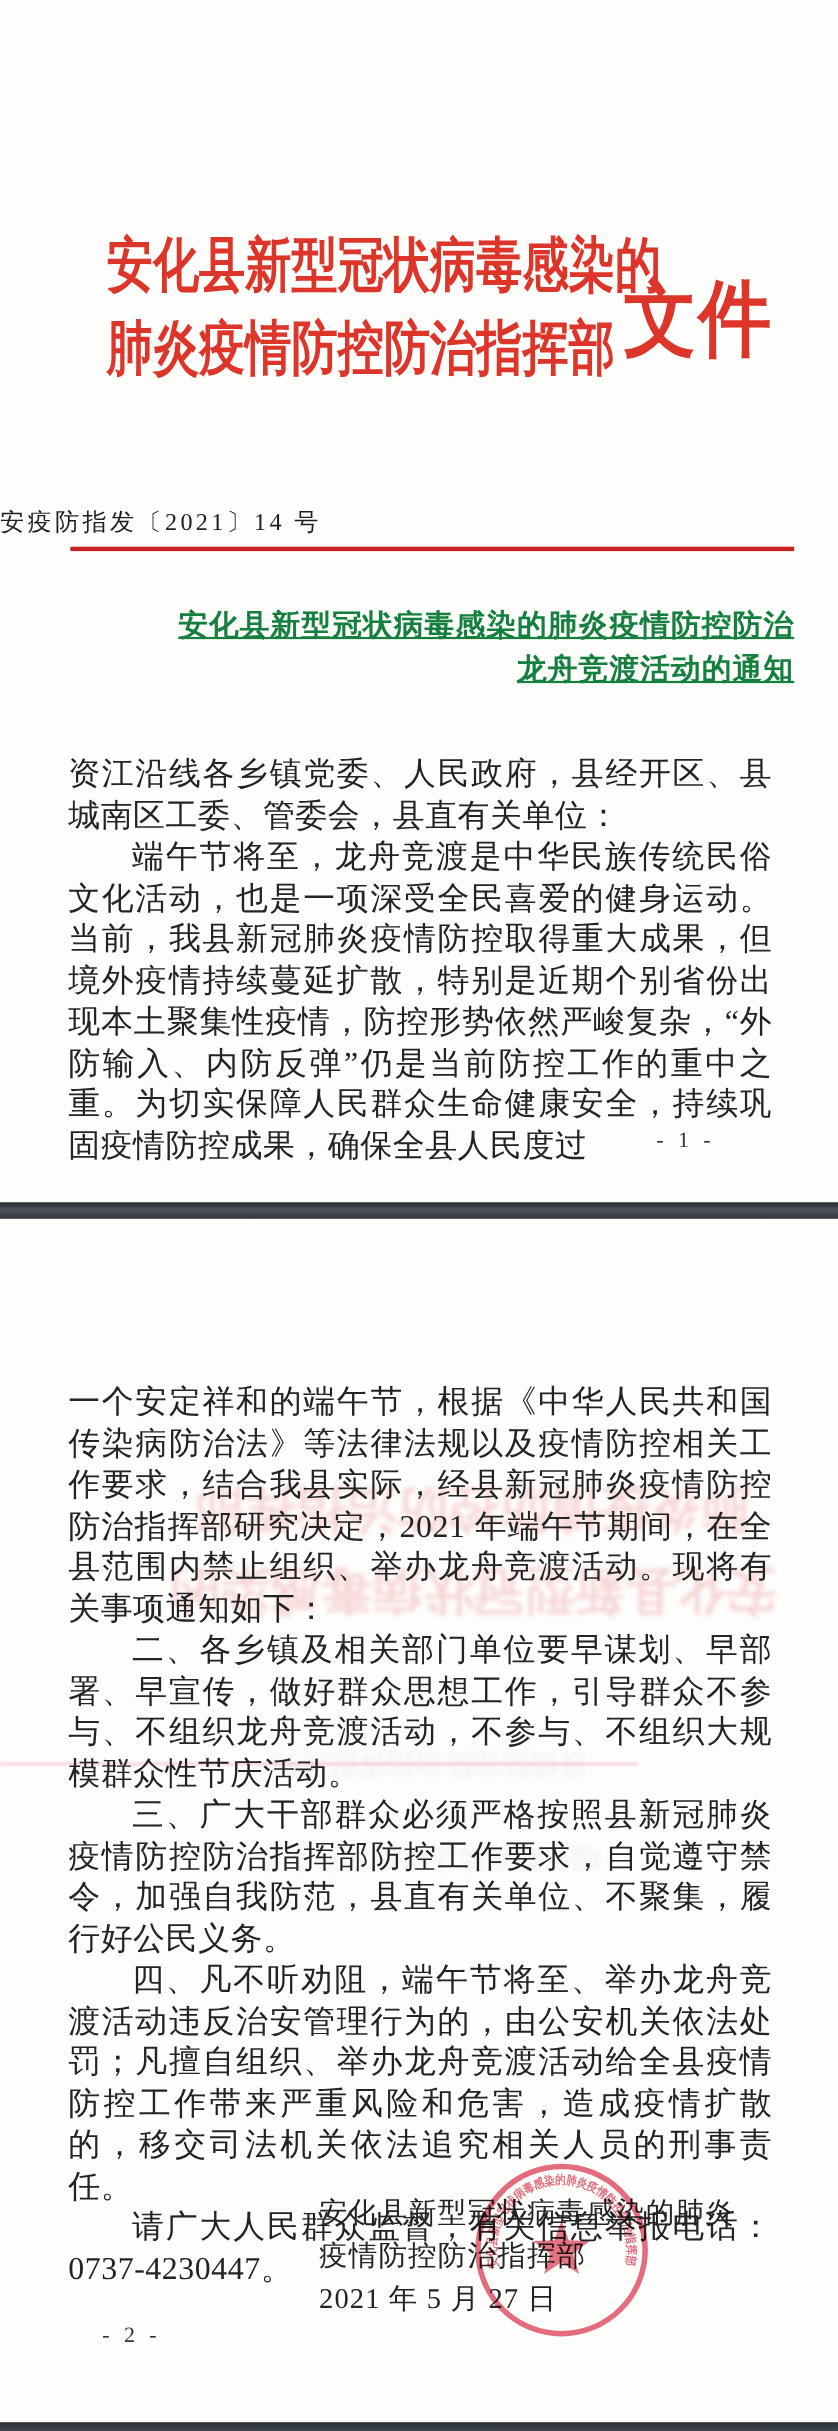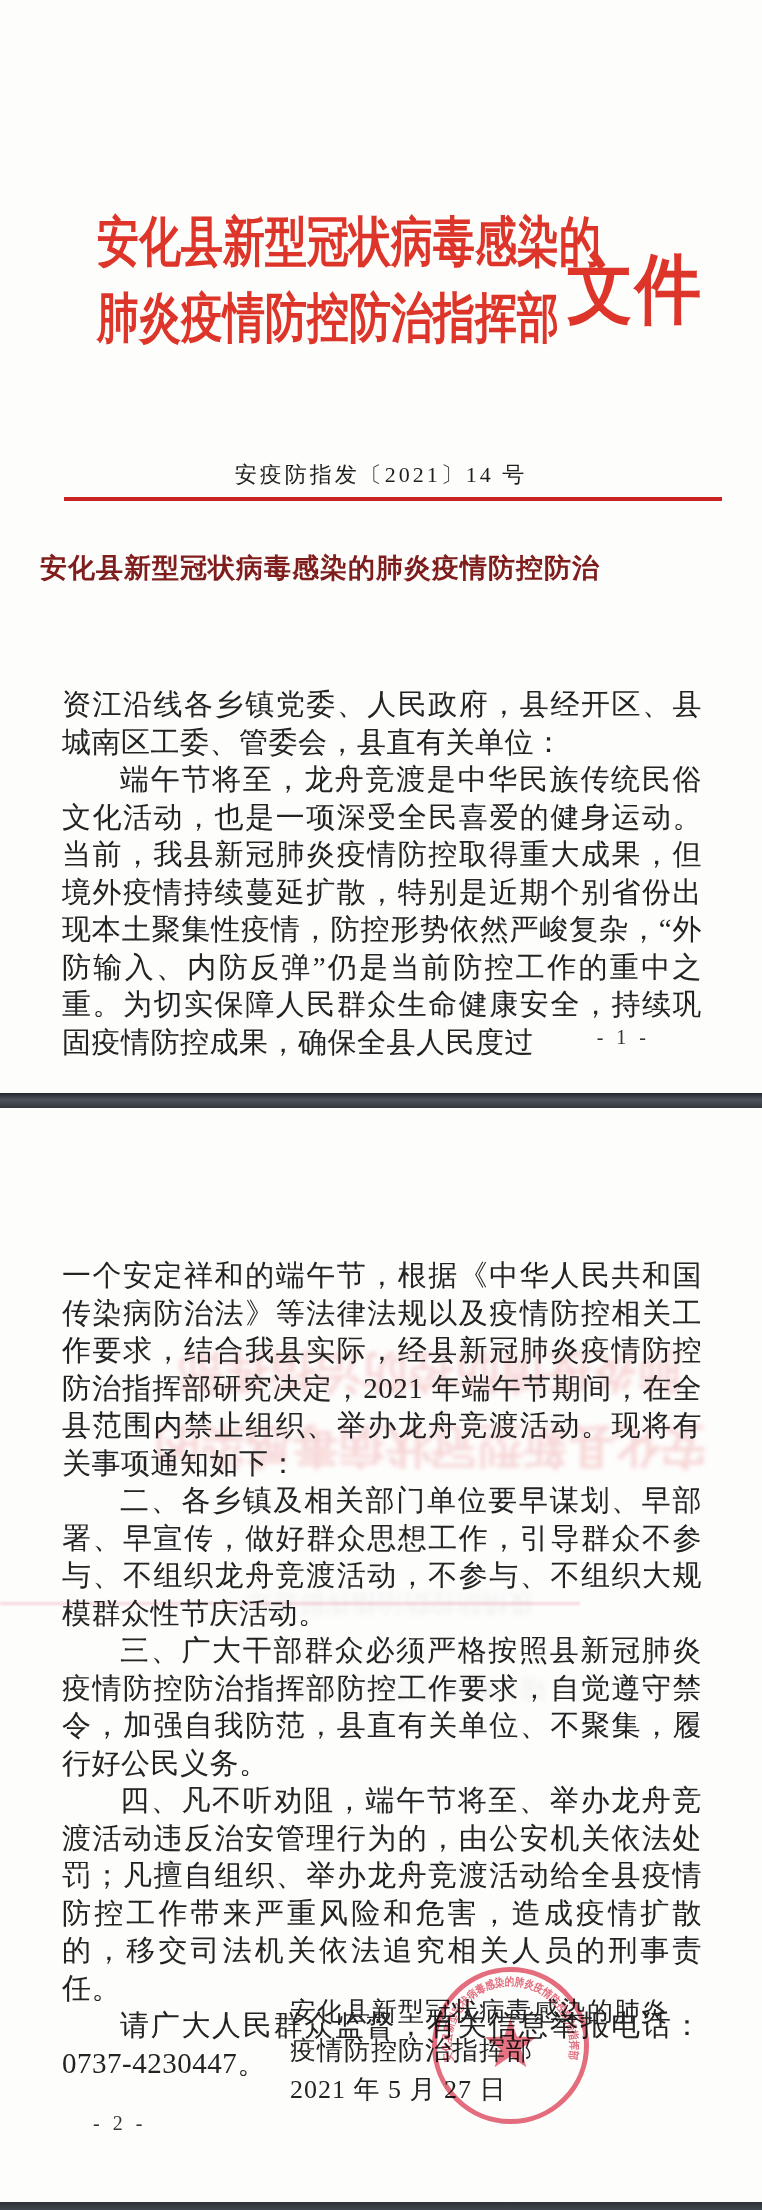--- a/index.html
+++ b/index.html
@@ -9,25 +9,25 @@
     font-family:"Liberation Serif","DejaVu Serif",serif;
     color:#262626;
   }
   
   .red-header{position:absolute;top:205px;left:97px;width:480px;
     transform:scaleY(1.28);transform-origin:left top;}
   .red-header .hline{font-size:42px;line-height:59px;font-weight:bold;
     color:#dd352a;white-space:nowrap;letter-spacing:0;}
   .header-suffix{position:absolute;top:238px;left:567px;font-size:66px;font-weight:bold;
     color:#dd352a;transform:scaleY(1.15);transform-origin:left top;letter-spacing:2px;}
-  .doc-number{position:absolute;top:460px;left:0;width:762px;text-align:center;
+  .doc-number{position:absolute;top:460px;left:0;width:762px;text-align:left;
     font-size:22px;letter-spacing:3px;color:#1e1e1e;}
   .red-rule{position:absolute;top:497px;left:64px;width:658px;height:4px;background:#c92222;}
-  .doc-title{position:absolute;top:548px;left:40px;width:682px;text-align:left;
-    font-size:27px;font-weight:bold;line-height:40px;color:#7f1d1d;letter-spacing:1px;}
+  .doc-title{position:absolute;top:548px;left:40px;width:682px;text-align:right;
+    font-size:27px;font-weight:bold;line-height:40px;color:#15803d;letter-spacing:1px;text-decoration:underline;}
   .body-block{position:absolute;left:62px;width:640px;font-size:29px;line-height:37.5px;
     text-align:justify;letter-spacing:0.5px;color:#232323;}
   .body-1{top:686px;}
   .body-block p{margin:0;}
   .body-block p.indent{text-indent:2em;}
   .pagenum{position:absolute;font-size:20px;color:#333;letter-spacing:4px;}
   .pagenum-1{top:1026px;right:112px;}
   .pagenum-2{top:2112px;left:93px;}
   
   .separator{position:absolute;top:1093px;left:0;width:762px;height:15px;
@@ -58,20 +58,21 @@
     <div class="hline">安化县新型冠状病毒感染的</div>
     <div class="hline">肺炎疫情防控防治指挥部</div>
   </div>
   <div class="header-suffix">文件</div>
 
   <div class="doc-number">安疫防指发〔2021〕14 号</div>
   <div class="red-rule"></div>
 
   <div class="doc-title">
     <div>安化县新型冠状病毒感染的肺炎疫情防控防治</div>
+    <div>龙舟竞渡活动的通知</div>
   </div>
 
   <div class="body-block body-1">
     <p>资江沿线各乡镇党委、人民政府，县经开区、县城南区工委、管委会，县直有关单位：</p>
     <p class="indent">端午节将至，龙舟竞渡是中华民族传统民俗文化活动，也是一项深受全民喜爱的健身运动。当前，我县新冠肺炎疫情防控取得重大成果，但境外疫情持续蔓延扩散，特别是近期个别省份出现本土聚集性疫情，防控形势依然严峻复杂，“外防输入、内防反弹”仍是当前防控工作的重中之重。为切实保障人民群众生命健康安全，持续巩固疫情防控成果，确保全县人民度过</p>
   </div>
 
   <div class="pagenum pagenum-1">- 1 -</div>
 
   <div class="separator"></div>

